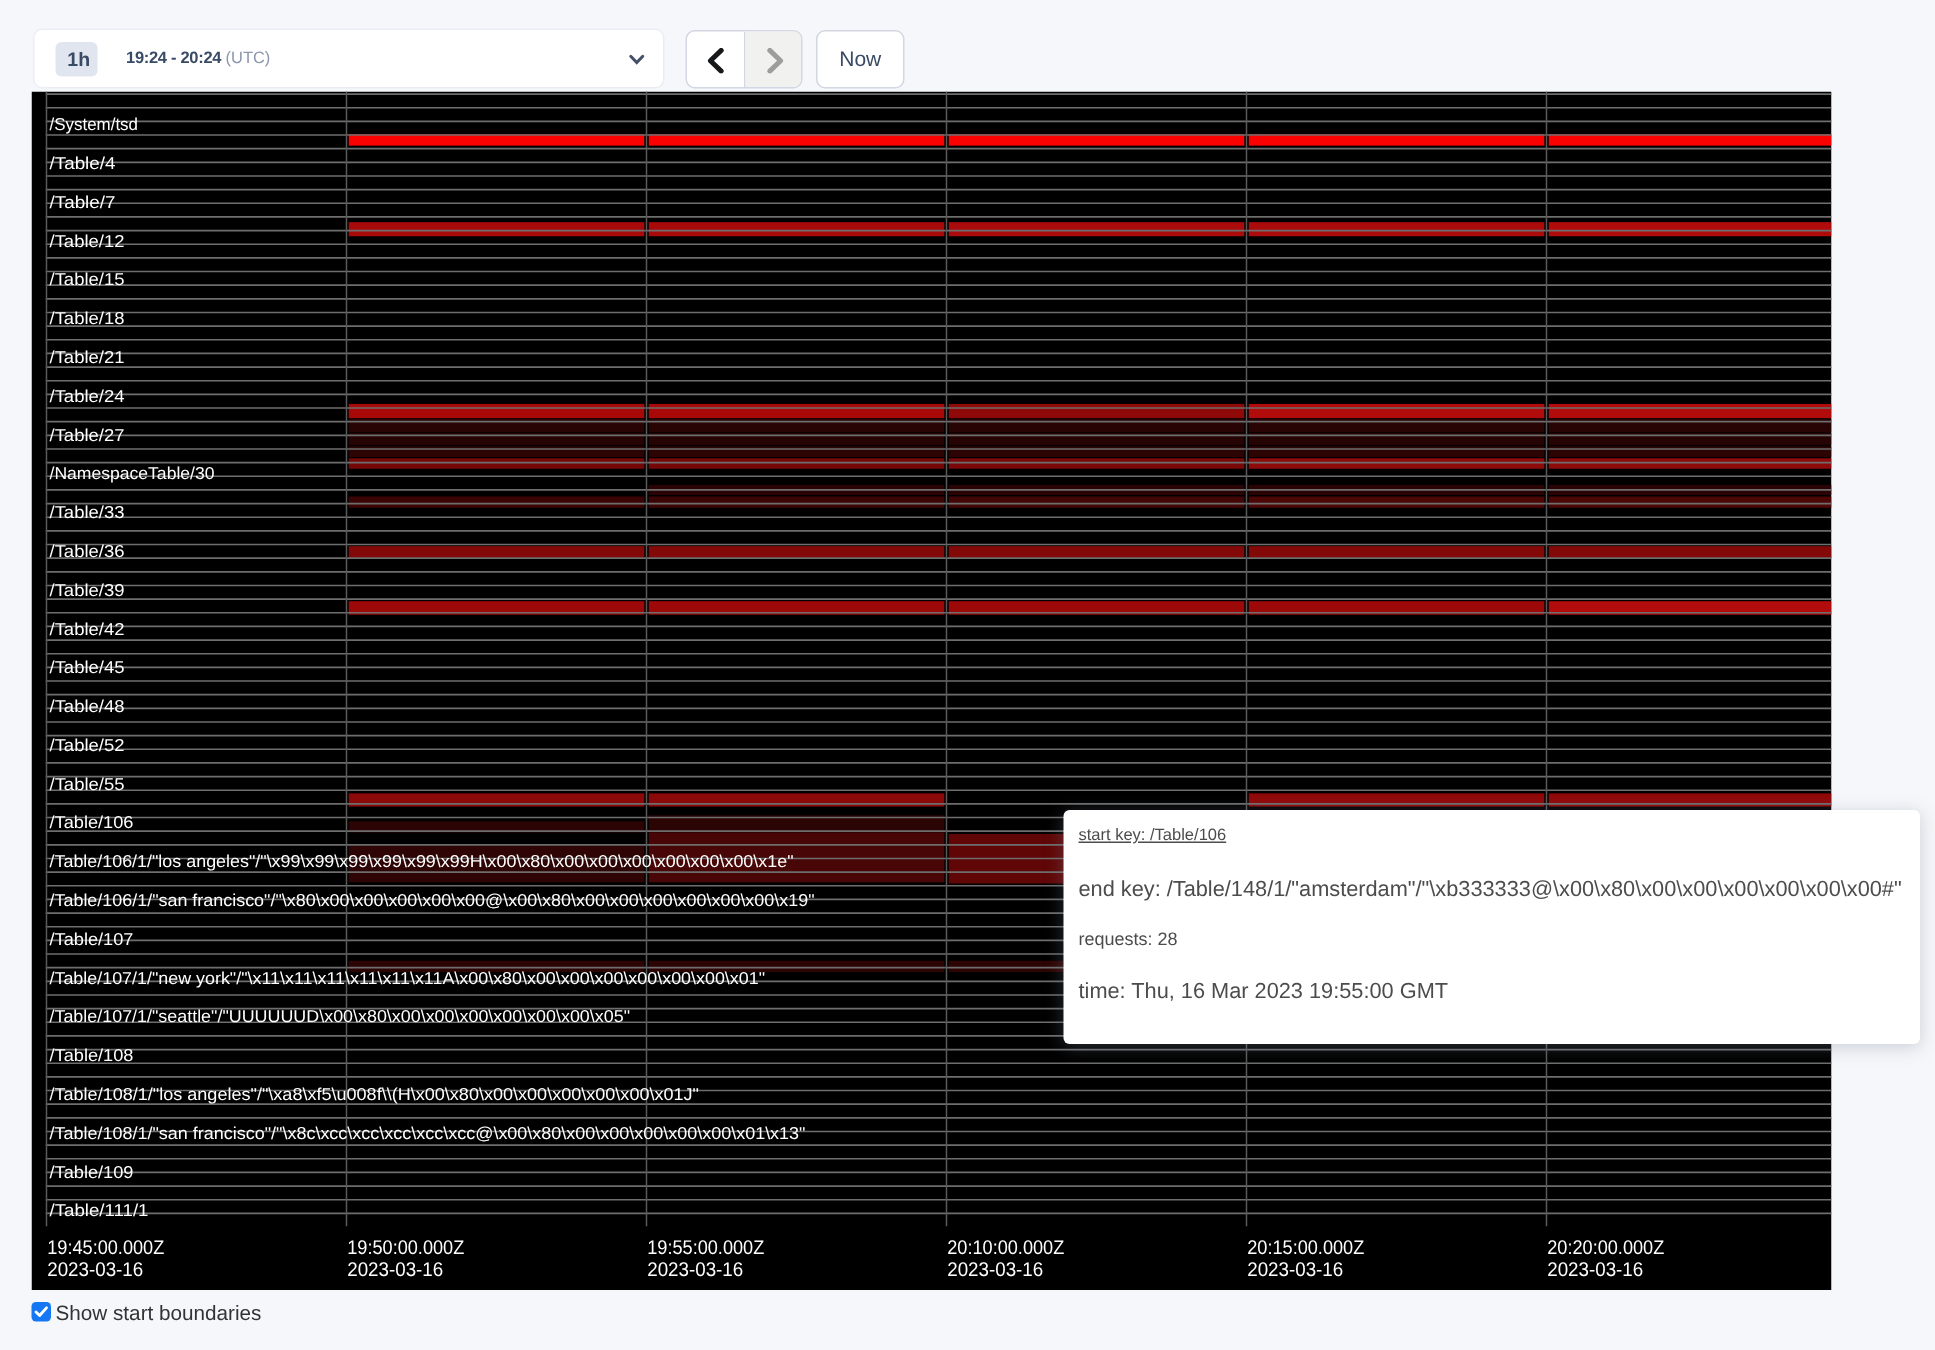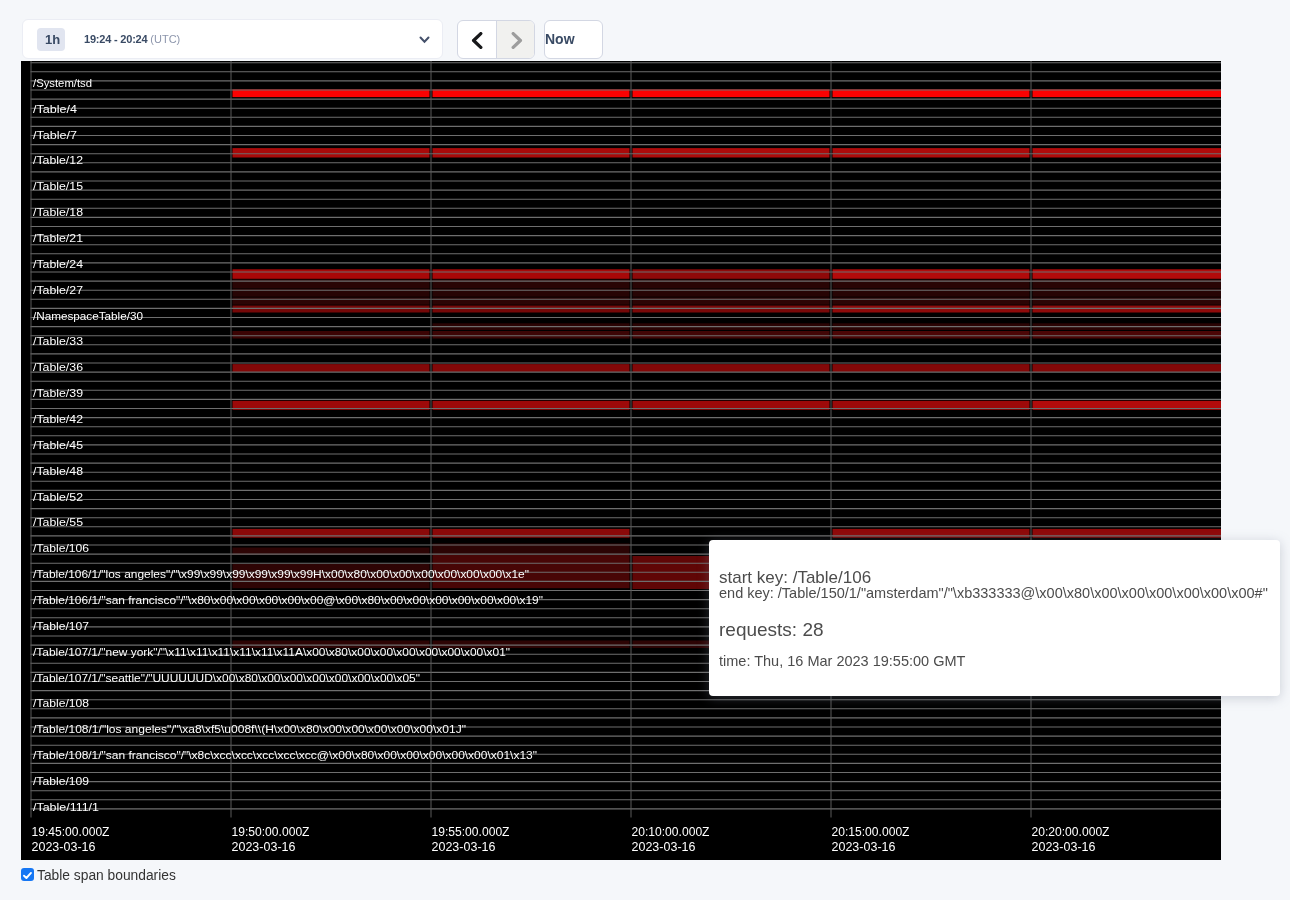--- a/index.html
+++ b/index.html
@@ -17,21 +17,21 @@
 <div class="abs" style="left:457px;top:20px;width:78px;height:39px;border:1px solid #d3d7e3;border-radius:6px;background:#fff;overflow:hidden;">
   <div class="abs" style="left:38px;top:0;width:1px;height:39px;background:#d3d7e3;"></div>
   <div class="abs" style="left:39px;top:0;width:39px;height:39px;background:#f1f1ef;"></div>
   <svg class="abs" style="left:11.5px;top:11px;" width="14" height="17" viewBox="0 0 14 17">
       <path d="M10.8 1.6 L3.6 8.5 L10.8 15.4" fill="none" stroke="#17181a" stroke-width="3.3" stroke-linecap="round" stroke-linejoin="round"></path>
     </svg>
   <svg class="abs" style="left:51.5px;top:11px;" width="14" height="17" viewBox="0 0 14 17">
       <path d="M3.2 1.6 L10.4 8.5 L3.2 15.4" fill="none" stroke="#9d9d9d" stroke-width="3.3" stroke-linecap="round" stroke-linejoin="round"></path>
     </svg>
 </div>
-<div class="abs" style="left:544px;top:20px;width:59px;height:39px;background:#fff;border:1px solid #d3d7e3;border-radius:6px;font-size:14px;font-weight:bold;color:#394a64;text-align:left;line-height:37px;">Now</div>
+<div class="abs" style="left:544px;top:20px;width:59px;height:39px;background:#fff;border:1px solid #d3d7e3;border-radius:6px;font-size:14px;font-weight:normal;color:#394a64;text-align:center;line-height:37px;">Now</div>
 
 <svg width="1200" height="799" viewBox="0 0 1200 799" style="position:absolute;left:21px;top:60.5px;display:block">
 <rect x="0" y="0" width="1200" height="799" fill="#000"></rect>
 <rect x="211.5" y="28.4" width="197.0" height="7.7" fill="#fb0202"></rect>
 <rect x="411.5" y="28.4" width="197.0" height="7.7" fill="#fb0202"></rect>
 <rect x="611.5" y="28.4" width="197.0" height="7.7" fill="#fb0202"></rect>
 <rect x="811.5" y="28.4" width="197.0" height="7.7" fill="#fb0202"></rect>
 <rect x="1011.5" y="28.4" width="188.5" height="7.7" fill="#fb0202"></rect>
 <rect x="211.5" y="87.1" width="197.0" height="9.4" fill="#a80a0a"></rect>
 <rect x="411.5" y="87.1" width="197.0" height="9.4" fill="#a80a0a"></rect>
@@ -137,23 +137,23 @@
 <text x="610.5" y="775.3" textLength="78" lengthAdjust="spacingAndGlyphs">20:10:00.000Z</text>
 <text x="610.5" y="789.7" textLength="64" lengthAdjust="spacingAndGlyphs">2023-03-16</text>
 <text x="810.5" y="775.3" textLength="78" lengthAdjust="spacingAndGlyphs">20:15:00.000Z</text>
 <text x="810.5" y="789.7" textLength="64" lengthAdjust="spacingAndGlyphs">2023-03-16</text>
 <text x="1010.5" y="775.3" textLength="78" lengthAdjust="spacingAndGlyphs">20:20:00.000Z</text>
 <text x="1010.5" y="789.7" textLength="64" lengthAdjust="spacingAndGlyphs">2023-03-16</text>
 </g>
 </svg>
 
 <div class="abs" style="left:709px;top:540px;width:571px;height:155.5px;background:#fff;border-radius:4px;box-shadow:0 2px 12px rgba(120,130,150,0.35);"></div>
-<div class="abs" style="left:719px;top:568px;font-size:17px;color:#4c4c4c;">start key: /Table/106</div>
-<div class="abs" style="left:719px;top:585px;font-size:14.5px;color:#4c4c4c;">end key: /Table/150/1/"amsterdam"/"\xb333333@\x00\x80\x00\x00\x00\x00\x00\x00#"</div>
-<div class="abs" style="left:719px;top:619px;font-size:19px;color:#4c4c4c;">requests: 28</div>
+<div class="abs" style="left:719px;top:551px;font-size:11px;color:#4c4c4c;text-decoration:underline;">start key: /Table/106</div>
+<div class="abs" style="left:719px;top:585px;font-size:14.5px;color:#4c4c4c;">end key: /Table/148/1/"amsterdam"/"\xb333333@\x00\x80\x00\x00\x00\x00\x00\x00#"</div>
+<div class="abs" style="left:719px;top:619px;font-size:12px;color:#4c4c4c;">requests: 28</div>
 <div class="abs" style="left:719px;top:653px;font-size:14.5px;color:#4c4c4c;text-align:right;">time: Thu, 16 Mar 2023 19:55:00 GMT</div>
 
 <div class="abs" style="left:21px;top:868px;width:13px;height:13px;background:#1677f4;border-radius:3px;">
   <svg width="13" height="13" viewBox="0 0 13 13">
       <path d="M3 6.7 L5.4 9 L10 3.9" fill="none" stroke="#fff" stroke-width="1.9" stroke-linecap="round" stroke-linejoin="round"></path>
     </svg>
 </div>
-<div class="abs" style="left:37px;top:867.5px;font-size:13.8px;color:#333;">Table span boundaries</div>
+<div class="abs" style="left:37px;top:867.5px;font-size:13.8px;color:#333;">Show start boundaries</div>
 
 </body></html>

